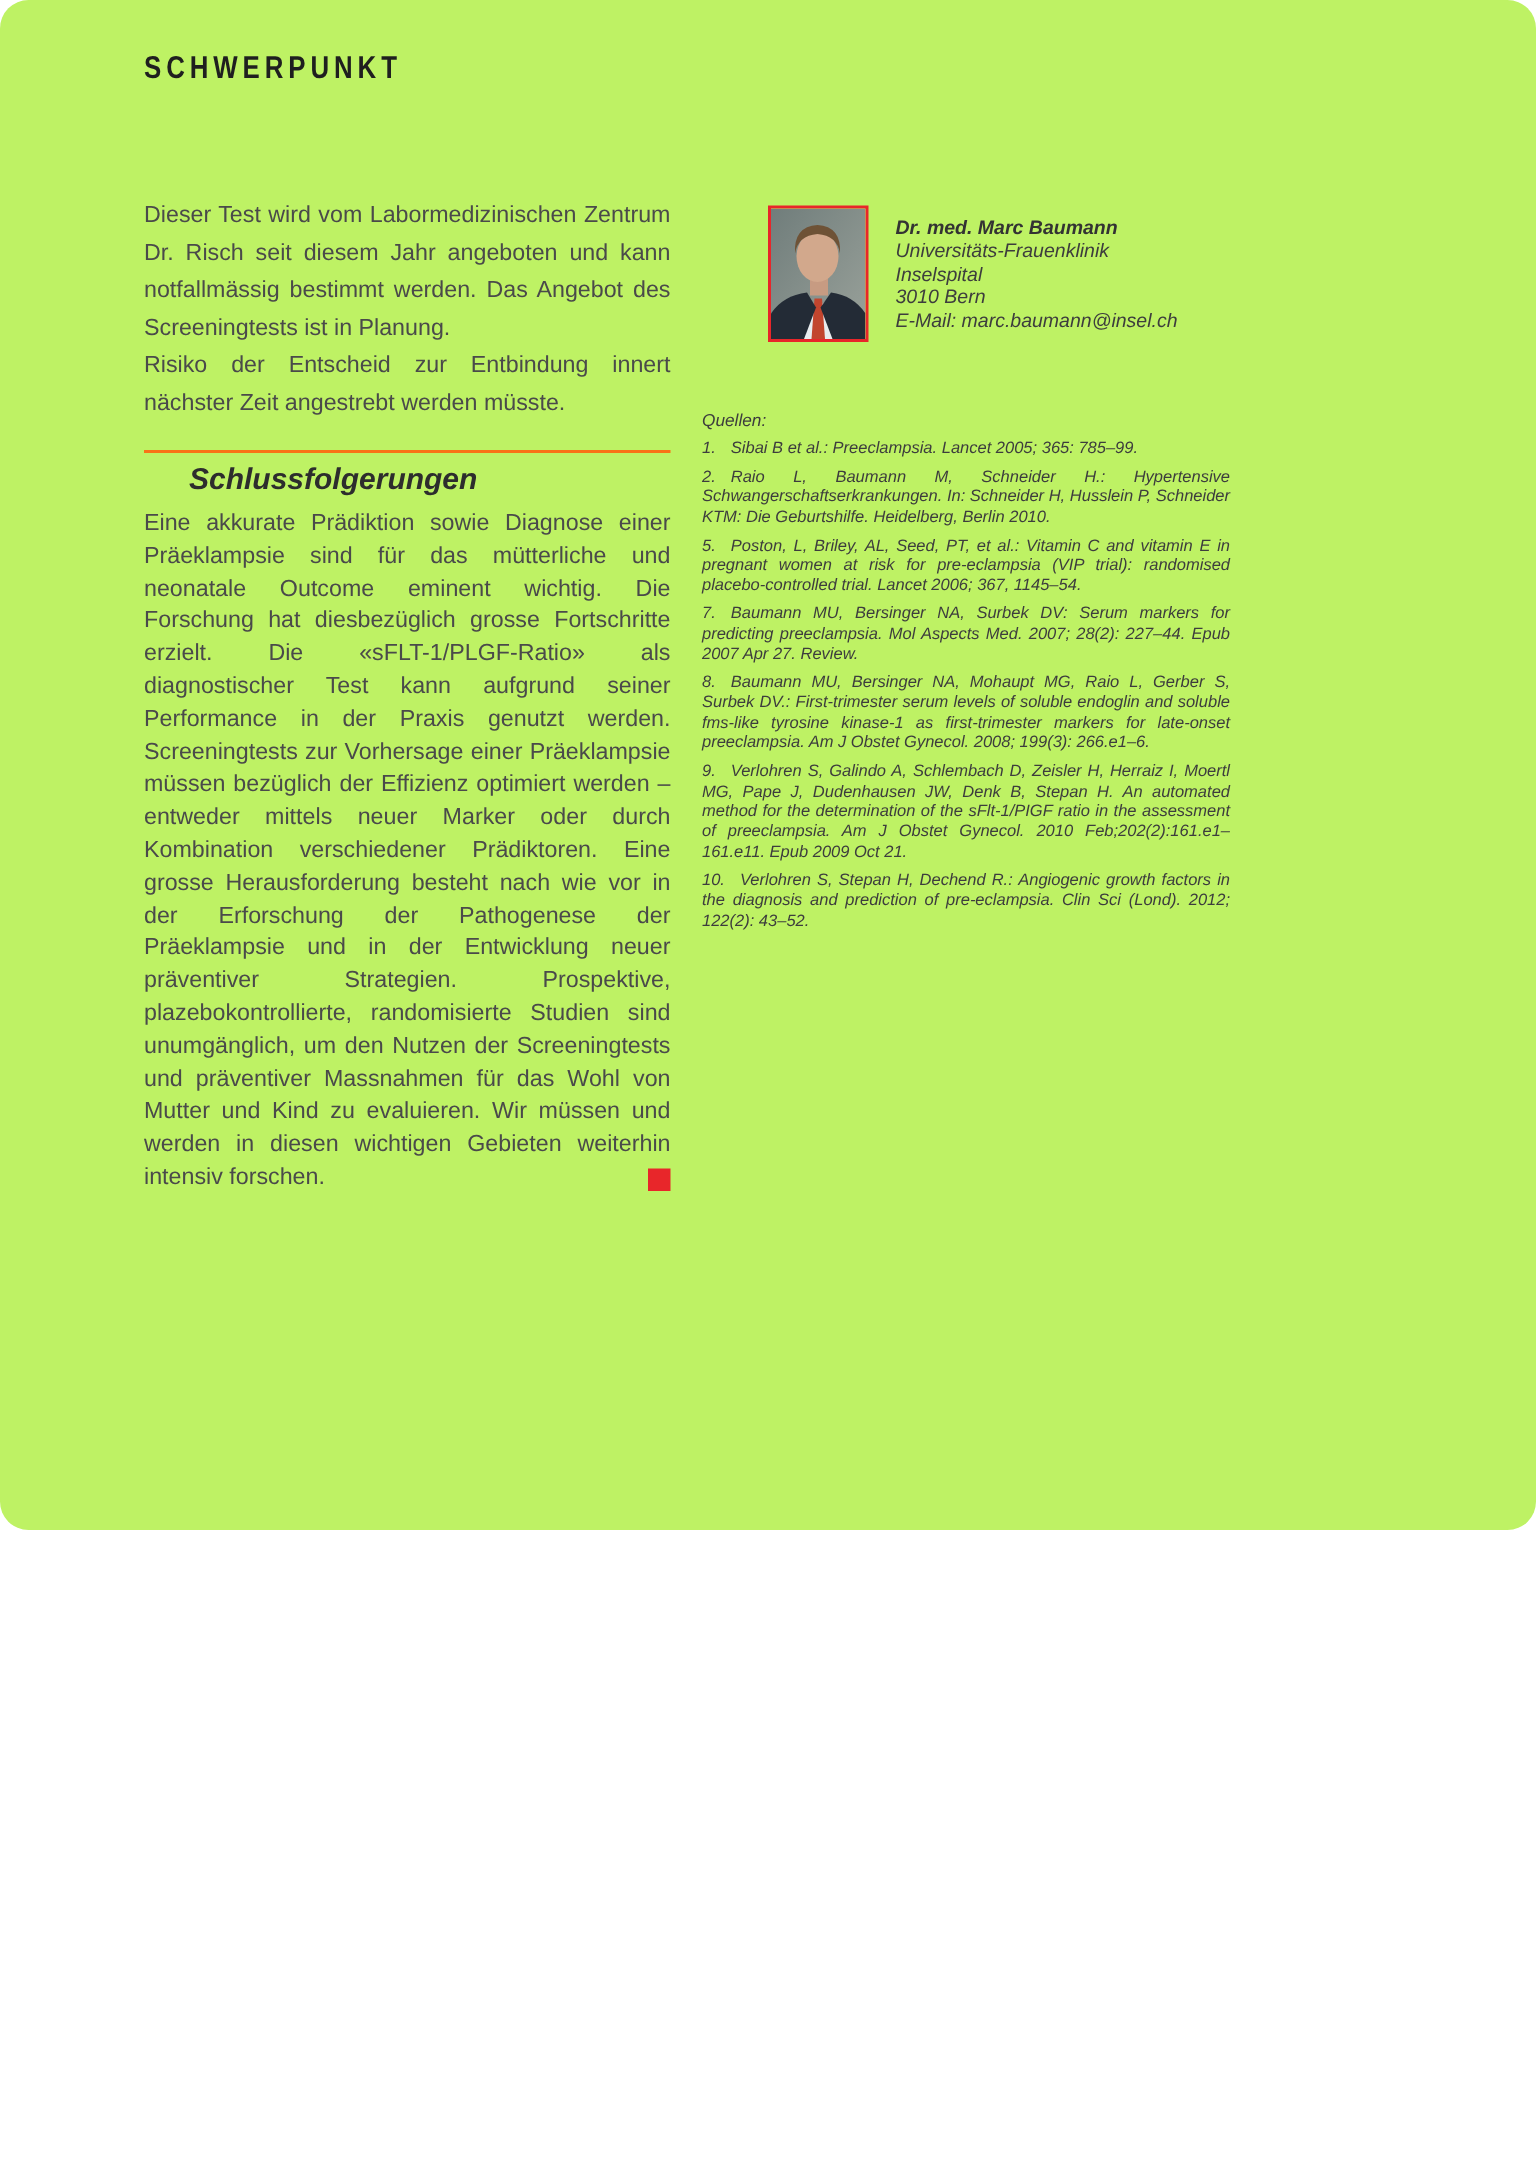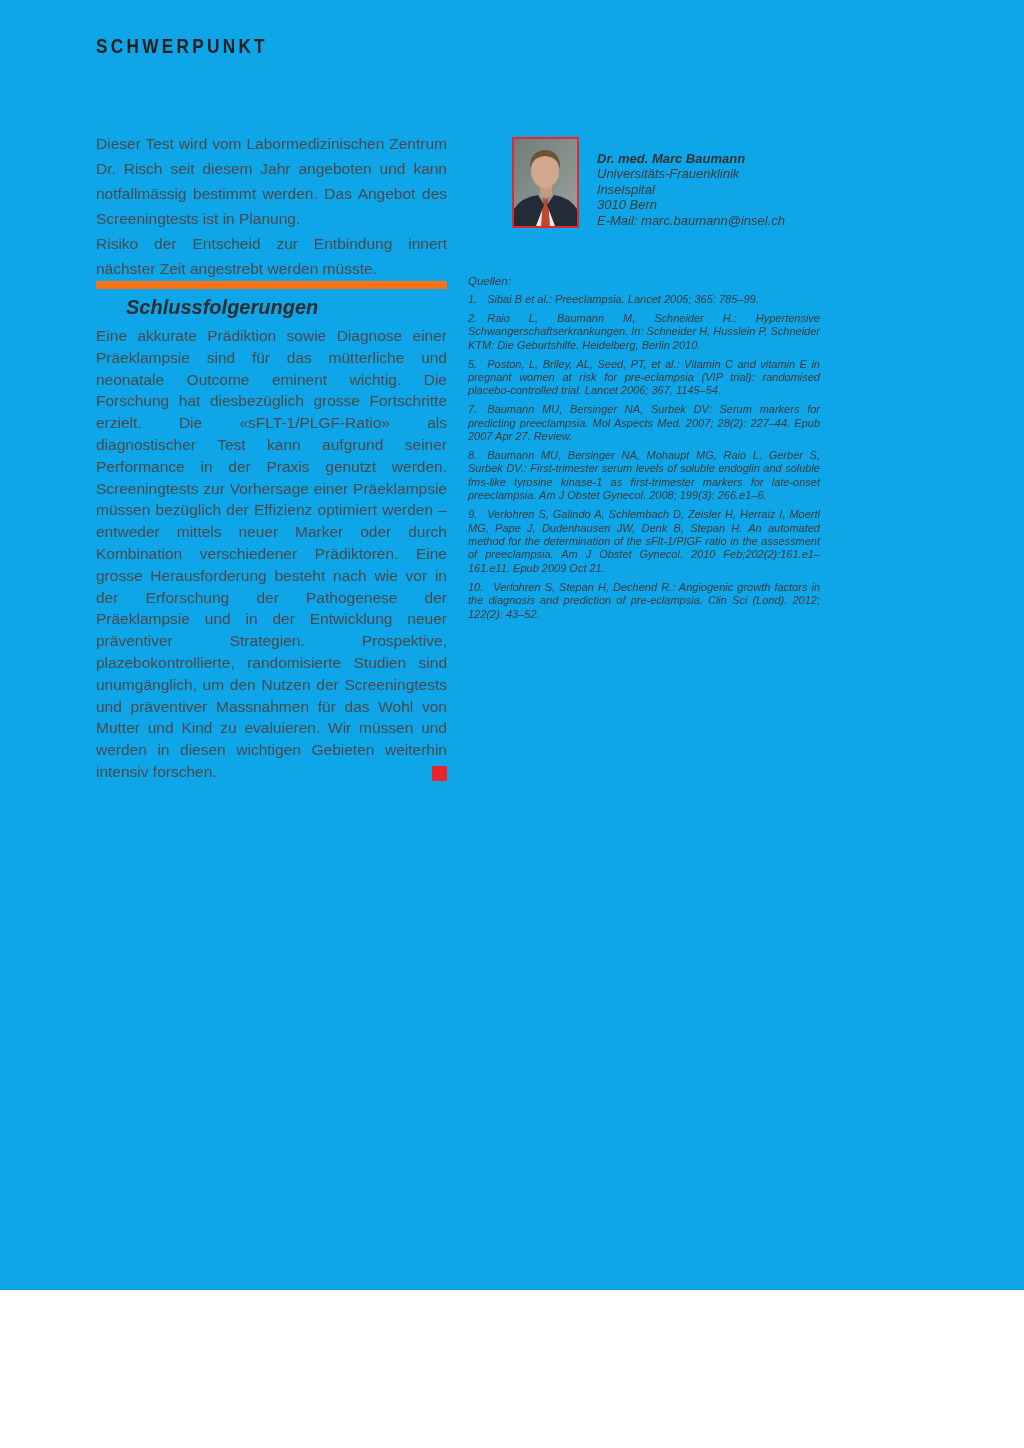--- a/index.html
+++ b/index.html
@@ -1,23 +1,24 @@
 <!DOCTYPE html>
 <html lang="de"><head>
 <meta charset="utf-8">
 <style>
   html,body{margin:0;padding:0;background:#ffffff;}
   .page{
     position:relative;
     width:1024px;
-    height:1290px;
-    background:#0ea5e9;
+    height:1020px;
+    background:#bef264;
     font-family:"Liberation Sans", sans-serif;
     color:#4a4a4a;
     overflow:hidden;
+    border-radius:19px;
   }
   
   .masthead{
     position:absolute;
     left:96px;
     top:34px;
     font-size:21px;
     font-weight:700;
     color:#1f1f1f;
     letter-spacing:4px;
@@ -40,21 +41,22 @@
   }
   
   .body-text p{
     margin:0;
     font-size:15.5px;
     line-height:25px;
     text-align:justify;
     color:#4a4a4a;
   }
   .conclusions{
-    border-top:8px solid #f97316;
+    margin-top:19px;
+    border-top:2px solid #f97316;
     padding-top:7px;
   }
   .conclusions-heading{
     margin:0 0 6px 0;
     padding-left:30px;
     font-size:20px;
     font-weight:700;
     font-style:italic;
     color:#2d2d2d;
   }
@@ -68,21 +70,21 @@
   .end-marker{
     float:right;
     width:15px;
     height:15px;
     margin-top:5px;
     background:#e8262a;
   }
   
   .author-block{
     display:flex;
-    align-items:flex-end;
+    align-items:center;
     padding-left:44px;
   }
   .author-photo{
     flex:0 0 auto;
     width:67px;
     height:91px;
     border:2px solid #e8262a;
     box-sizing:border-box;
     overflow:hidden;
   }

